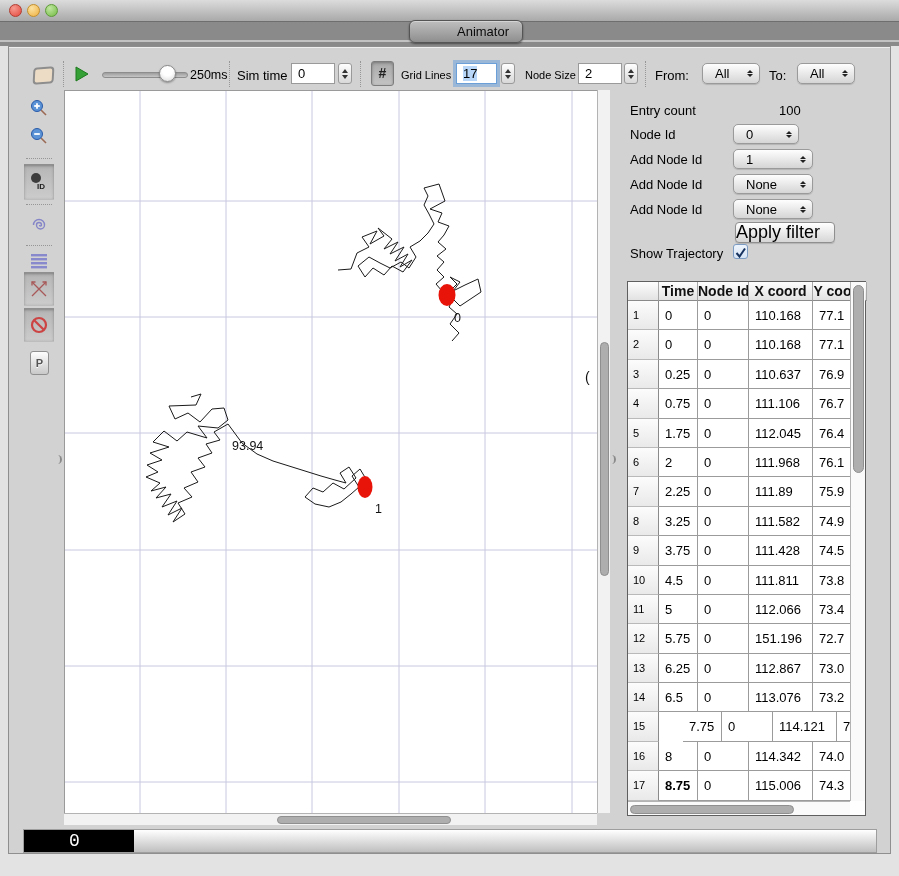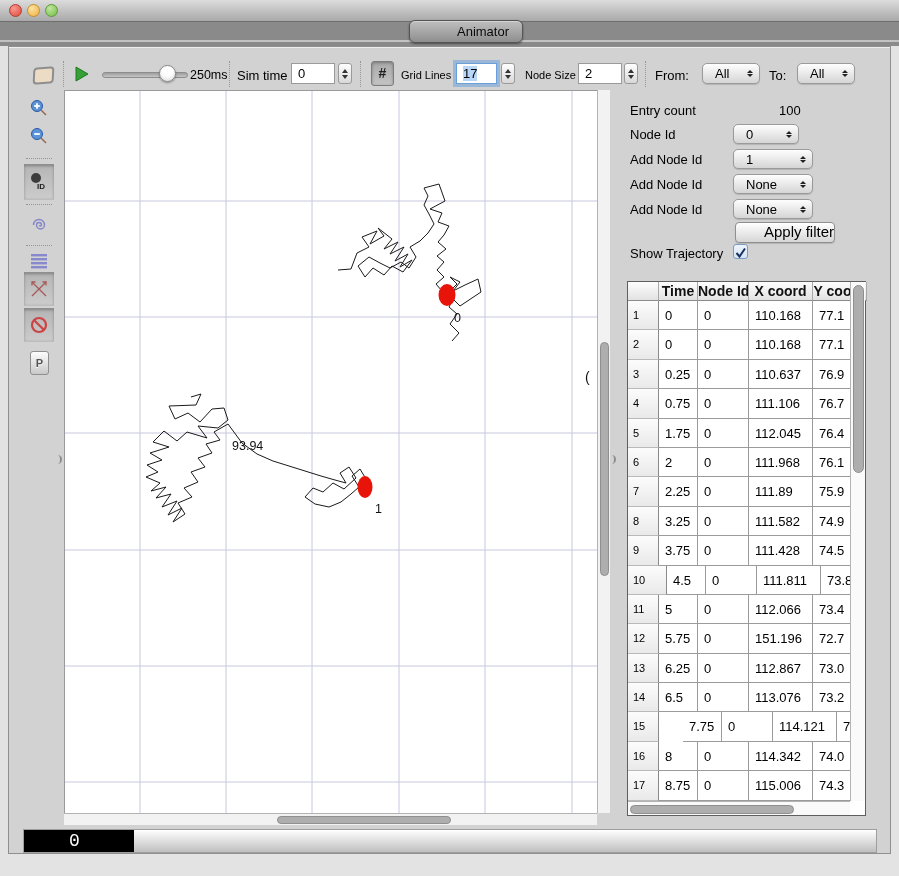--- a/index.html
+++ b/index.html
@@ -60,21 +60,21 @@
   .canvas{left:64px;top:90px;width:533px;height:722px;background:#fff;border-top:1px solid #9a9a9a;border-left:1px solid #9a9a9a;box-sizing:content-box;}
   .cv-text{font-family:"Liberation Sans",sans-serif;font-size:12.5px;fill:#111;}
   
   .sb-track-v{background:#f2f2f2;border-left:1px solid #b3b3b3;box-sizing:border-box;}
   .sb-track-h{background:#f2f2f2;border-top:1px solid #b3b3b3;box-sizing:border-box;}
   .sb-thumb{position:absolute;background:#aeaeae;border:1px solid #8f8f8f;border-radius:6px;box-sizing:border-box;}
   .splitter{width:4px;height:9px;border-right:2px solid #8a8a8a;border-radius:0 5px 5px 0;}
   
   .plabel{font-size:13px;color:#000;white-space:nowrap;}
   .applybtn{border:1px solid #8f8f8f;border-radius:4px;background:linear-gradient(#ffffff,#d6d6d6);
-            font-size:15px;color:#000;text-align:right;line-height:18px;box-shadow:0 1px 1px rgba(0,0,0,.15);}
+            font-size:18px;color:#000;text-align:left;line-height:18px;box-shadow:0 1px 1px rgba(0,0,0,.15);}
   .checkbox{width:15px;height:15px;border:1px solid #7d9cc4;border-radius:3px;box-sizing:border-box;
             background:linear-gradient(#eef4fc,#d6e4f6);}
   
   .tablebox{left:627px;top:281px;width:239px;height:535px;background:#fff;border:1px solid #5f5f5f;box-sizing:border-box;}
   .thead{position:absolute;left:0;top:0;height:19px;display:flex;}
   .th{flex:none;box-sizing:border-box;height:19px;background:linear-gradient(#fdfdfd,#e2e2e2);
       border-right:1px solid #a8a8a8;border-bottom:1px solid #8a8a8a;font-size:14px;font-weight:700;color:#111;
       text-align:center;line-height:18px;overflow:hidden;white-space:nowrap;}
   .tbody{position:absolute;left:0;top:19px;width:222px;height:500px;overflow:hidden;}
   .tr{display:flex;height:29.4px;}
@@ -365,21 +365,21 @@
           <div class="td" style="width: 54px;">74.9</div>
         </div>
         <div class="tr">
           <div class="td rownum" style="width: 31px;">9</div>
           <div class="td" style="width: 39px;">3.75</div>
           <div class="td" style="width: 51px;">0</div>
           <div class="td" style="width: 64px;">111.428</div>
           <div class="td" style="width: 54px;">74.5</div>
         </div>
         <div class="tr">
-          <div class="td rownum" style="width: 39px;">10</div>
+          <div class="td rownum" style="width: 31px;">10</div>
           <div class="td" style="width: 39px;">4.5</div>
           <div class="td" style="width: 51px;">0</div>
           <div class="td" style="width: 64px;">111.811</div>
           <div class="td" style="width: 54px;">73.8</div>
         </div>
         <div class="tr">
           <div class="td rownum" style="width: 31px;">11</div>
           <div class="td" style="width: 39px;">5</div>
           <div class="td" style="width: 51px;">0</div>
           <div class="td" style="width: 64px;">112.066</div>
@@ -415,21 +415,21 @@
         </div>
         <div class="tr">
           <div class="td rownum" style="width: 31px;">16</div>
           <div class="td" style="width: 39px;">8</div>
           <div class="td" style="width: 51px;">0</div>
           <div class="td" style="width: 64px;">114.342</div>
           <div class="td" style="width: 54px;">74.0</div>
         </div>
         <div class="tr">
           <div class="td rownum" style="width: 31px;">17</div>
-          <div class="td" style="width: 39px;">8.75</div>
+          <div class="td" style="width: 39px; font-weight: bold;">8.75</div>
           <div class="td" style="width: 51px;">0</div>
           <div class="td" style="width: 64px;">115.006</div>
           <div class="td" style="width: 54px;">74.3</div>
         </div>
       </div>
     <div class="abs sb-track-v" style="left:222px;top:0;width:15px;height:519px;background:#fafafa;">
       <div class="sb-thumb" style="left:2px;top:3px;width:11px;height:188px;"></div>
     </div>
     <div class="abs sb-track-h" style="left:0;top:519px;width:222px;height:14px;background:#fafafa;">
       <div class="sb-thumb" style="left:2px;top:3px;width:164px;height:9px;"></div>

